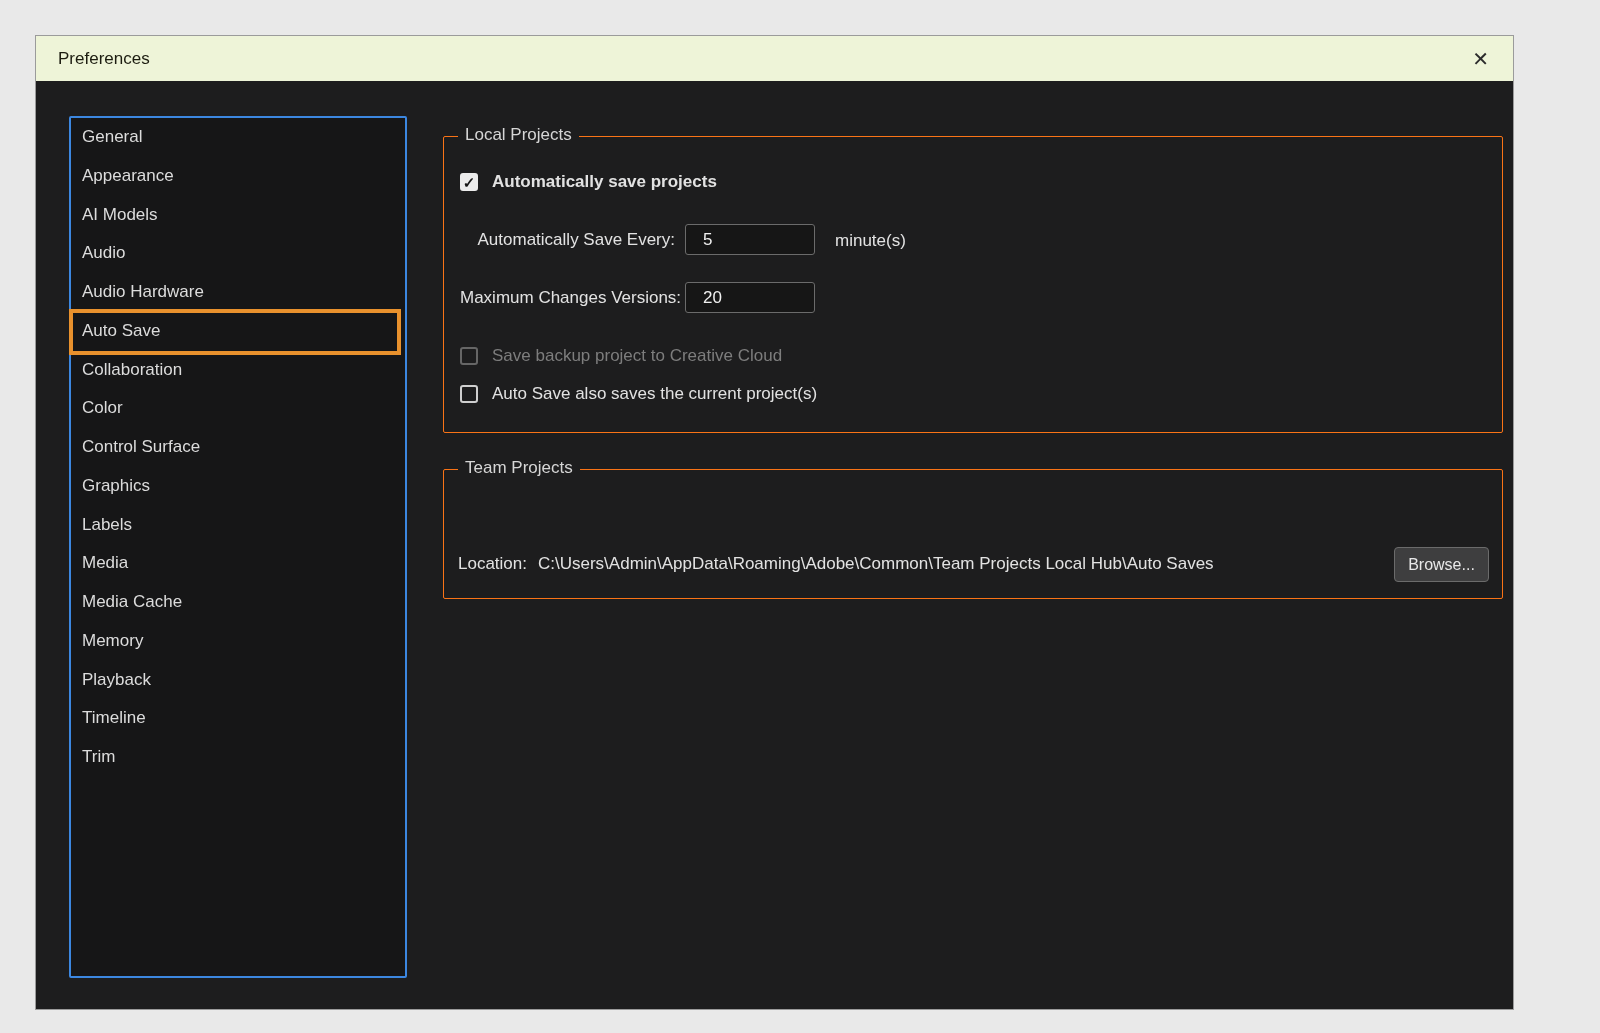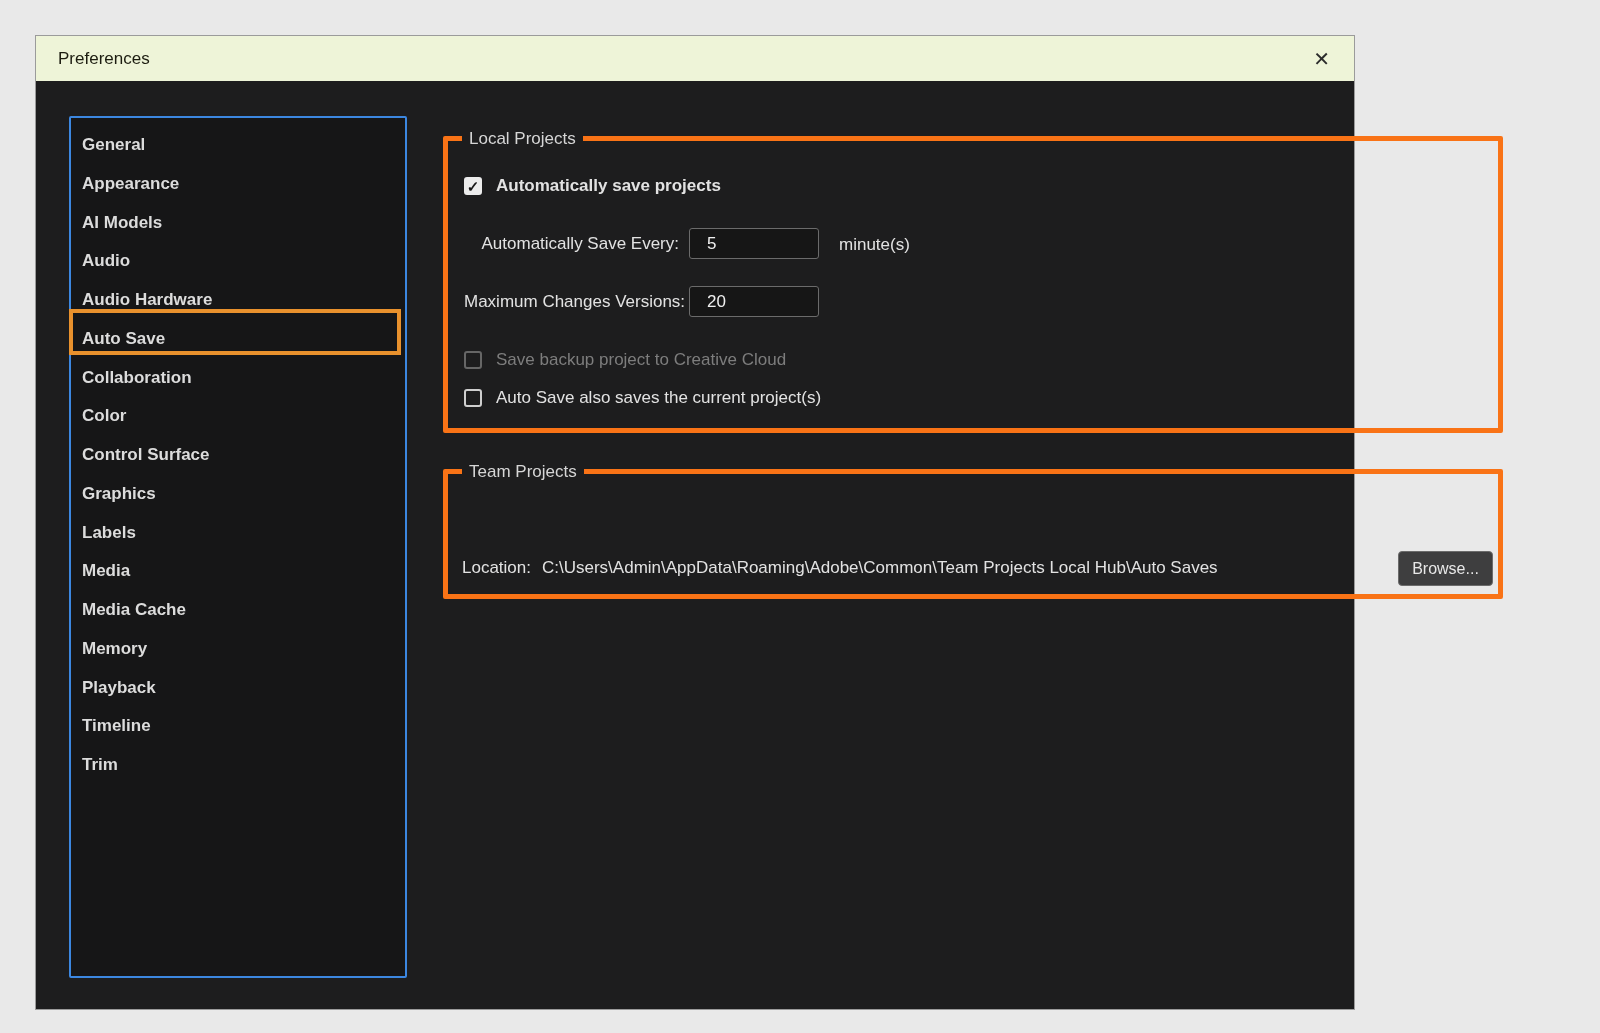--- a/index.html
+++ b/index.html
@@ -5,21 +5,21 @@
   * { margin: 0; padding: 0; box-sizing: border-box; }
   html, body {
     width: 1600px; height: 1033px;
     background: #e9e9e9;
     font-family: "Liberation Sans", sans-serif;
     overflow: hidden;
   }
   .dialog {
     position: absolute;
     left: 35px; top: 35px;
-    width: 1320px; height: 975px;
+    width: 1479px; height: 975px;
     background: #1d1d1e;
     border: 1px solid #9b9b9b;
   }
   .titlebar {
     position: absolute;
     left: 0; top: 0; right: 0;
     height: 45px;
     background: #eef4d8;
     display: flex;
     align-items: center;
@@ -37,43 +37,42 @@
     line-height: 1;
   }
   
   .sidebar {
     position: absolute;
     left: 33px; top: 80px;
     width: 338px; height: 862px;
     background: #161617;
     border: 2px solid #3c87e0;
     border-radius: 2px;
-    padding-top: 8px;
-    font-weight: bold;
+    padding-top: 0;
   }
   .sidebar-item {
     height: 38.75px;
     line-height: 38.75px;
     padding-left: 11px;
     font-size: 17px;
     color: #dcdcdc;
     cursor: pointer;
     white-space: nowrap;
   }
   .highlight-box {
     position: absolute;
     left: -2px; top: 191px;
     width: 332px; height: 46px;
     border: 4px solid #e8912d;
     pointer-events: none;
   }
   
   .groupbox {
     position: absolute;
-    border: 5px solid #f97316;
+    border: 1px solid #f97316;
     border-radius: 2px;
   }
   .groupbox-label {
     position: absolute;
     top: -12px; left: 14px;
     background: #1d1d1e;
     padding: 0 7px;
     font-size: 17px;
     color: #d6d6d6;
   }

